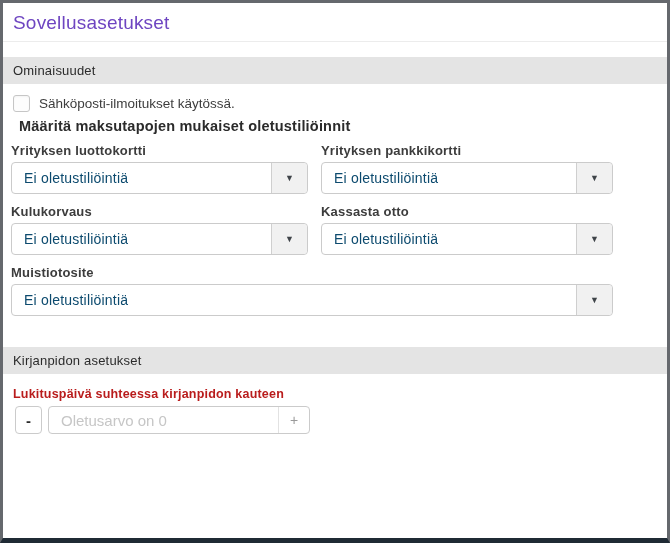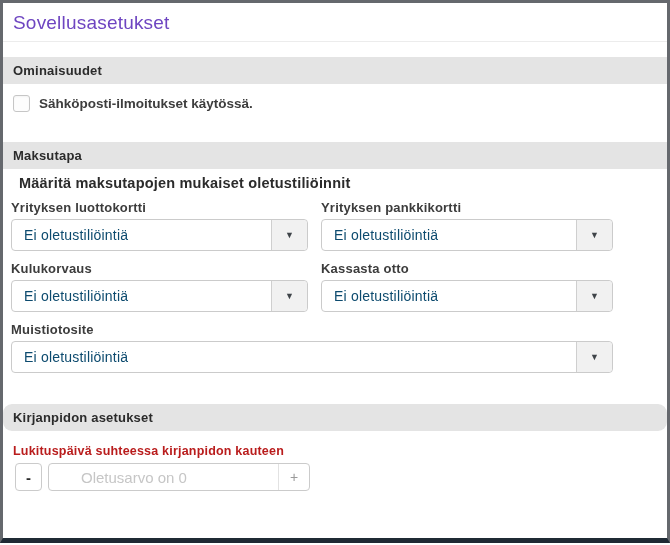--- a/index.html
+++ b/index.html
@@ -30,47 +30,47 @@
     border-top: 1px solid #ececec;
     margin: 6px 0 0 0;
   }
   .section-bar {
     margin-top: 15px;
     height: 27px;
     line-height: 27px;
     background: #e4e4e4;
     color: #2b2b2b;
     font-size: 13px;
-    font-weight: 700;
+    font-weight: 400;
     padding-left: 10px;
     letter-spacing: 0.2px;
   }
   .section-bar.bar-maksutapa { margin-top: 30px; }
-  .section-bar.bar-kirjanpito { margin-top: 31px; border-radius: 9px; }
+  .section-bar.bar-kirjanpito { margin-top: 31px; }
   .checkbox-row {
     display: flex;
     align-items: center;
     margin: 10px 0 0 10px;
     height: 18px;
   }
   .checkbox-row.row2 { margin-top: 13px; }
   .checkbox {
     box-sizing: border-box;
     width: 17px; height: 17px;
     border: 1px solid #c6c6c6;
     border-radius: 3px;
     background: #fdfdfd;
     box-shadow: inset 0 1px 2px rgba(0,0,0,0.04);
     flex: 0 0 auto;
   }
   .checkbox-label {
     margin-left: 9px;
     font-size: 13.5px;
     color: #3d3d3d;
-    font-weight: 700;
+    font-weight: 400;
   }
   .subtitle {
     margin: 5px 0 0 16px;
     font-size: 14.5px;
     font-weight: 700;
     color: #2b2b2b;
     line-height: 18px;
     letter-spacing: 0.2px;
   }
   .fields-grid {
@@ -152,21 +152,20 @@
   .step-group {
     box-sizing: border-box;
     display: flex;
     align-items: stretch;
     width: 262px; height: 28px;
     margin-left: 6px;
     border: 1px solid #cbcbcb;
     border-radius: 4px;
     overflow: hidden;
     background: #fff;
-    padding-left: 20px;
   }
   .step-input {
     flex: 1;
     border: none;
     outline: none;
     padding: 0 0 0 12px;
     font-size: 15px;
     color: #4a4a4a;
     font-family: inherit;
     min-width: 0;
@@ -194,21 +193,20 @@
   <h1 class="page-title">Sovellusasetukset</h1>
   <hr class="title-divider">
 
   <div class="section-bar">Ominaisuudet</div>
 
   <div class="checkbox-row">
     <span class="checkbox"></span>
     <span class="checkbox-label">Sähköposti-ilmoitukset käytössä.</span>
   </div>
 
-  <div class="section-bar bar-maksutapa">Maksutapa</div>
 
 
   <div class="subtitle">Määritä maksutapojen mukaiset oletustiliöinnit</div>
 
   <div class="fields-grid">
 
     <div class="field-block">
       <span class="field-label">Yrityksen luottokortti</span>
       <div class="select">
         <span class="select-text">Ei oletustiliöintiä</span>

